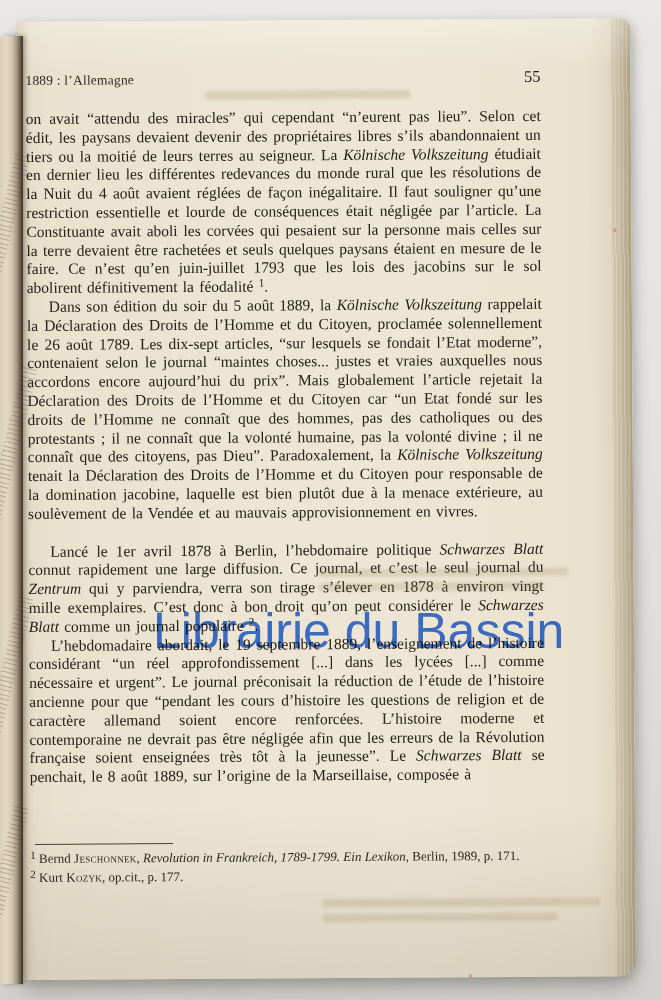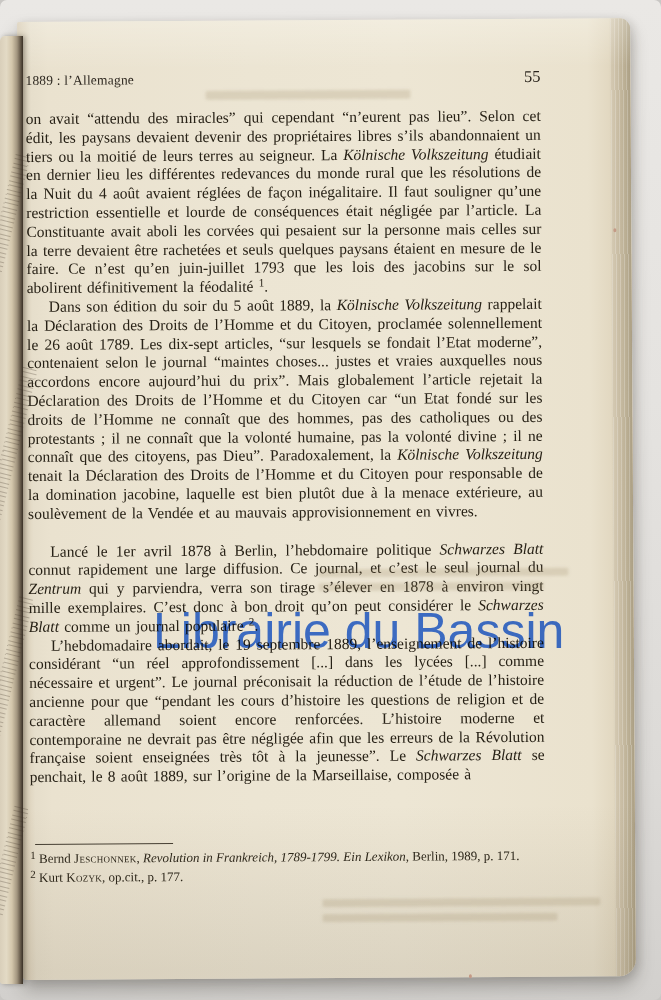--- a/index.html
+++ b/index.html
@@ -1,18 +1,18 @@
 <!DOCTYPE html>
 <html><head>
 <meta charset="utf-8">
 <style>
   html,body{margin:0;padding:0;background:#c9c7c4;}
   .stage{position:relative;width:661px;height:1000px;margin:0 auto;overflow:hidden;
          background:linear-gradient(180deg,#eae8e5 0%,#e5e3e0 40%,#dcdad7 78%,#d2d0cd 100%);
-         font-family:"Liberation Serif", serif;border-radius:7px;}
+         font-family:"Liberation Serif", serif;}
   
   .book{position:absolute;left:20px;top:22px;width:613px;height:958px;
         transform:rotate(-0.35deg);transform-origin:0 50%;
         border-radius:2px 11px 17px 4px;
         box-shadow:0 10px 18px rgba(40,35,28,.28), 3px 2px 9px rgba(40,35,28,.12);
         background:linear-gradient(90deg,#d6c9b1 0%,#e6decb 2.2%,#eae2cf 5%,#ece5d3 38%,#ede6d4 62%,#eae2ce 93%,#e2d8c1 96.5%,#d9cfb8 97%,#d4c9b1 100%);}
   .book::after{content:"";position:absolute;inset:0;border-radius:inherit;pointer-events:none;
         background:linear-gradient(180deg,rgba(255,255,250,.28) 0%,rgba(255,255,250,0) 5%,rgba(0,0,0,0) 82%,rgba(95,82,60,.12) 99%);}
   .fore-edge{position:absolute;right:0;top:0;width:20px;height:100%;
         border-radius:0 11px 17px 0;

